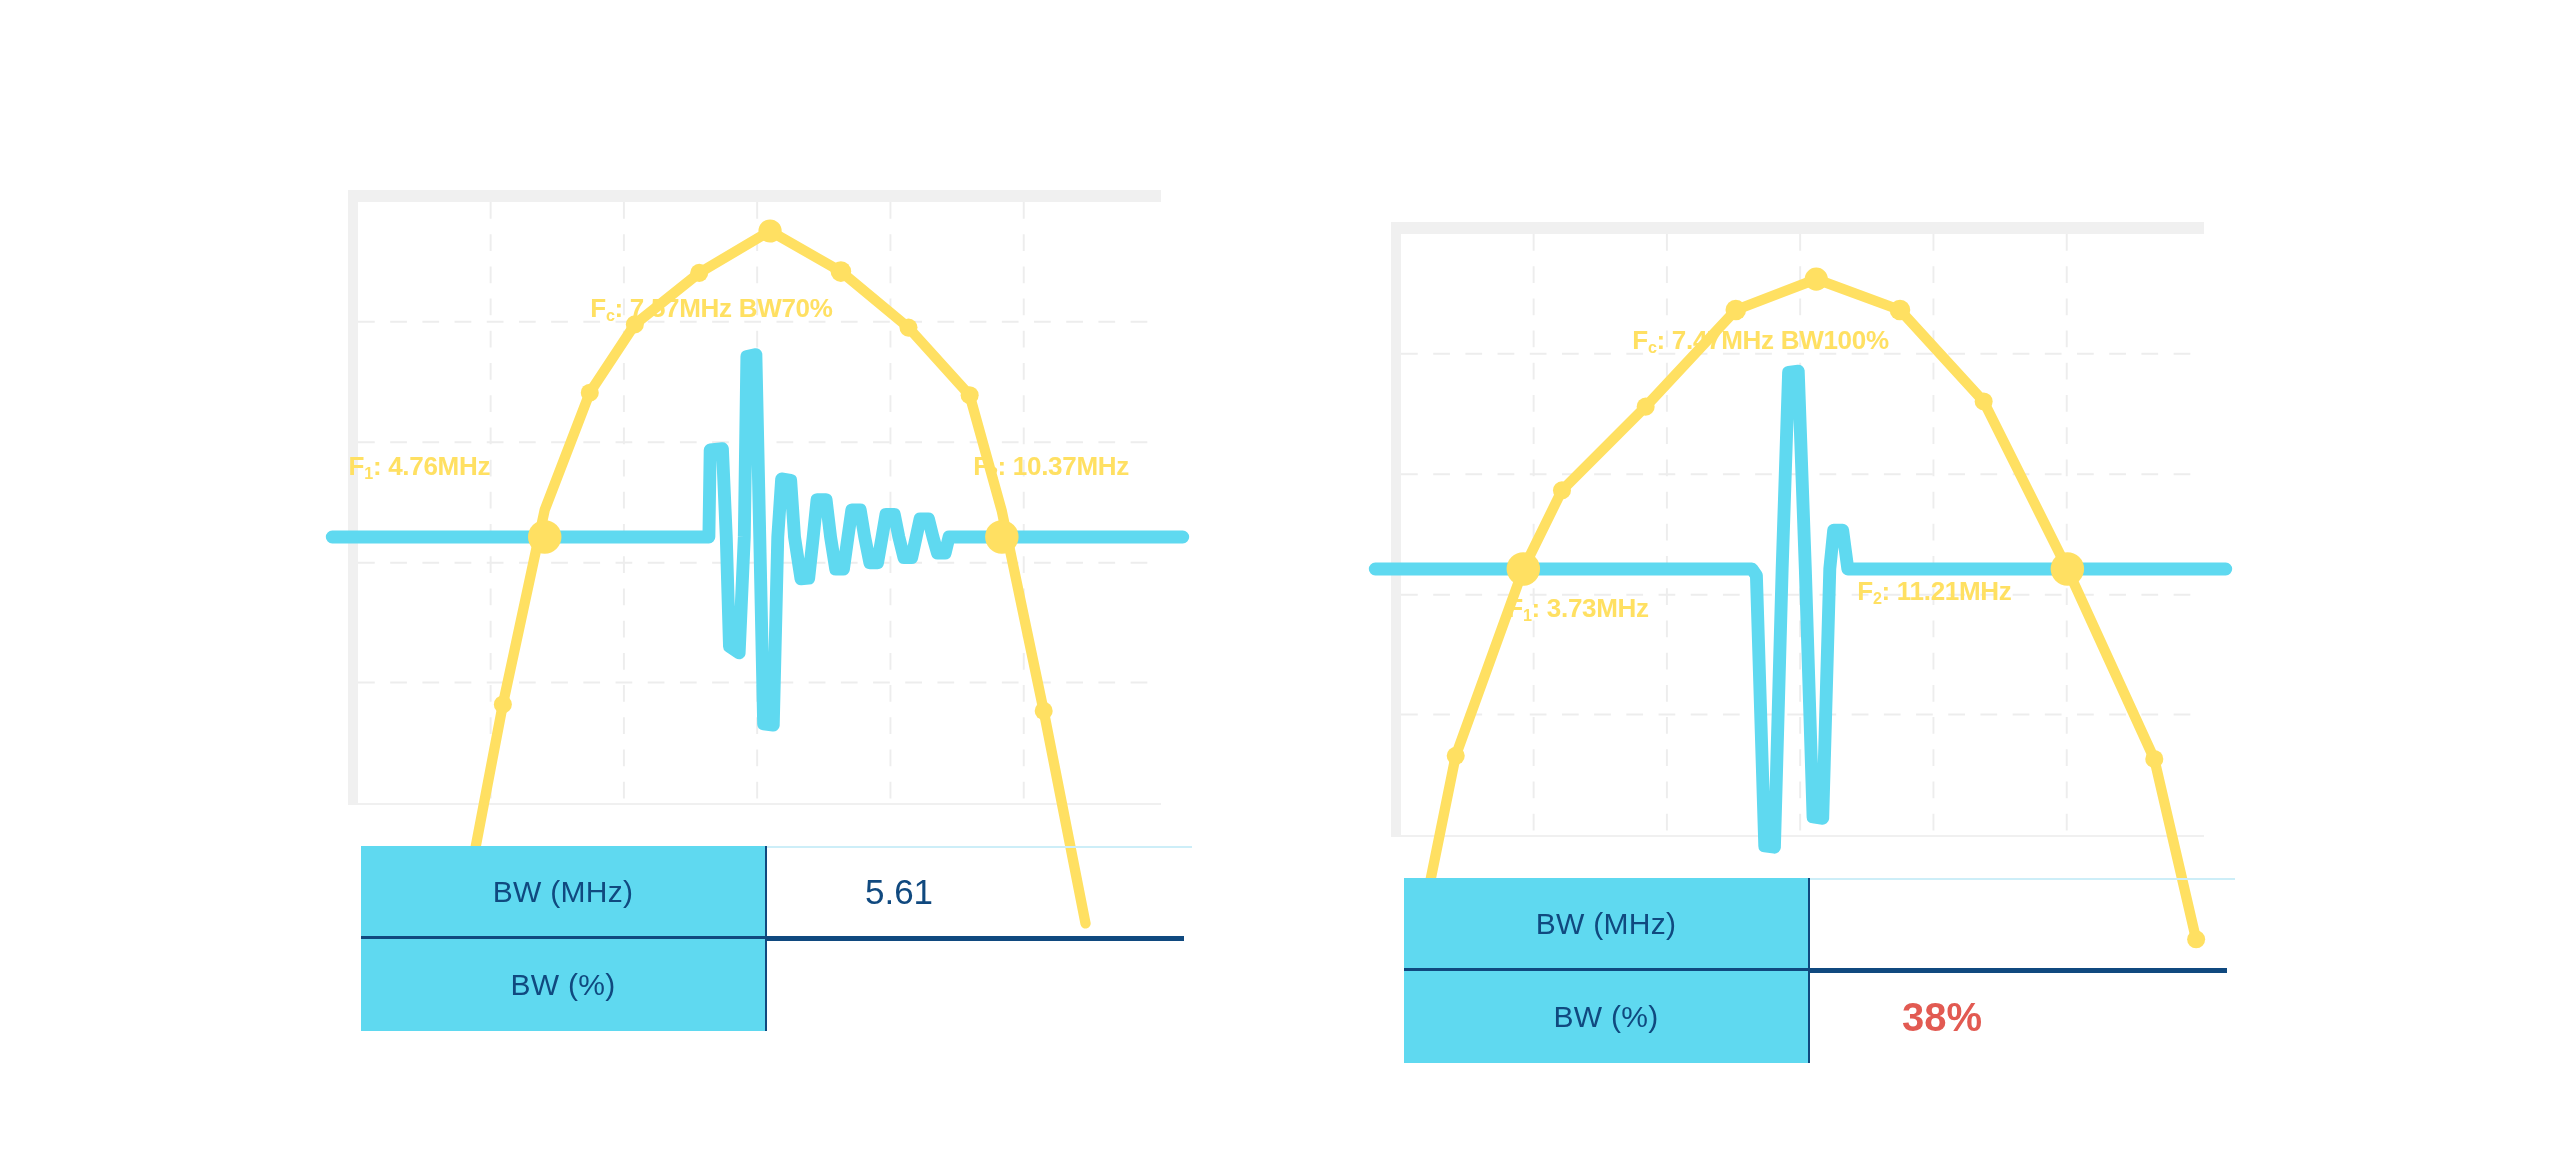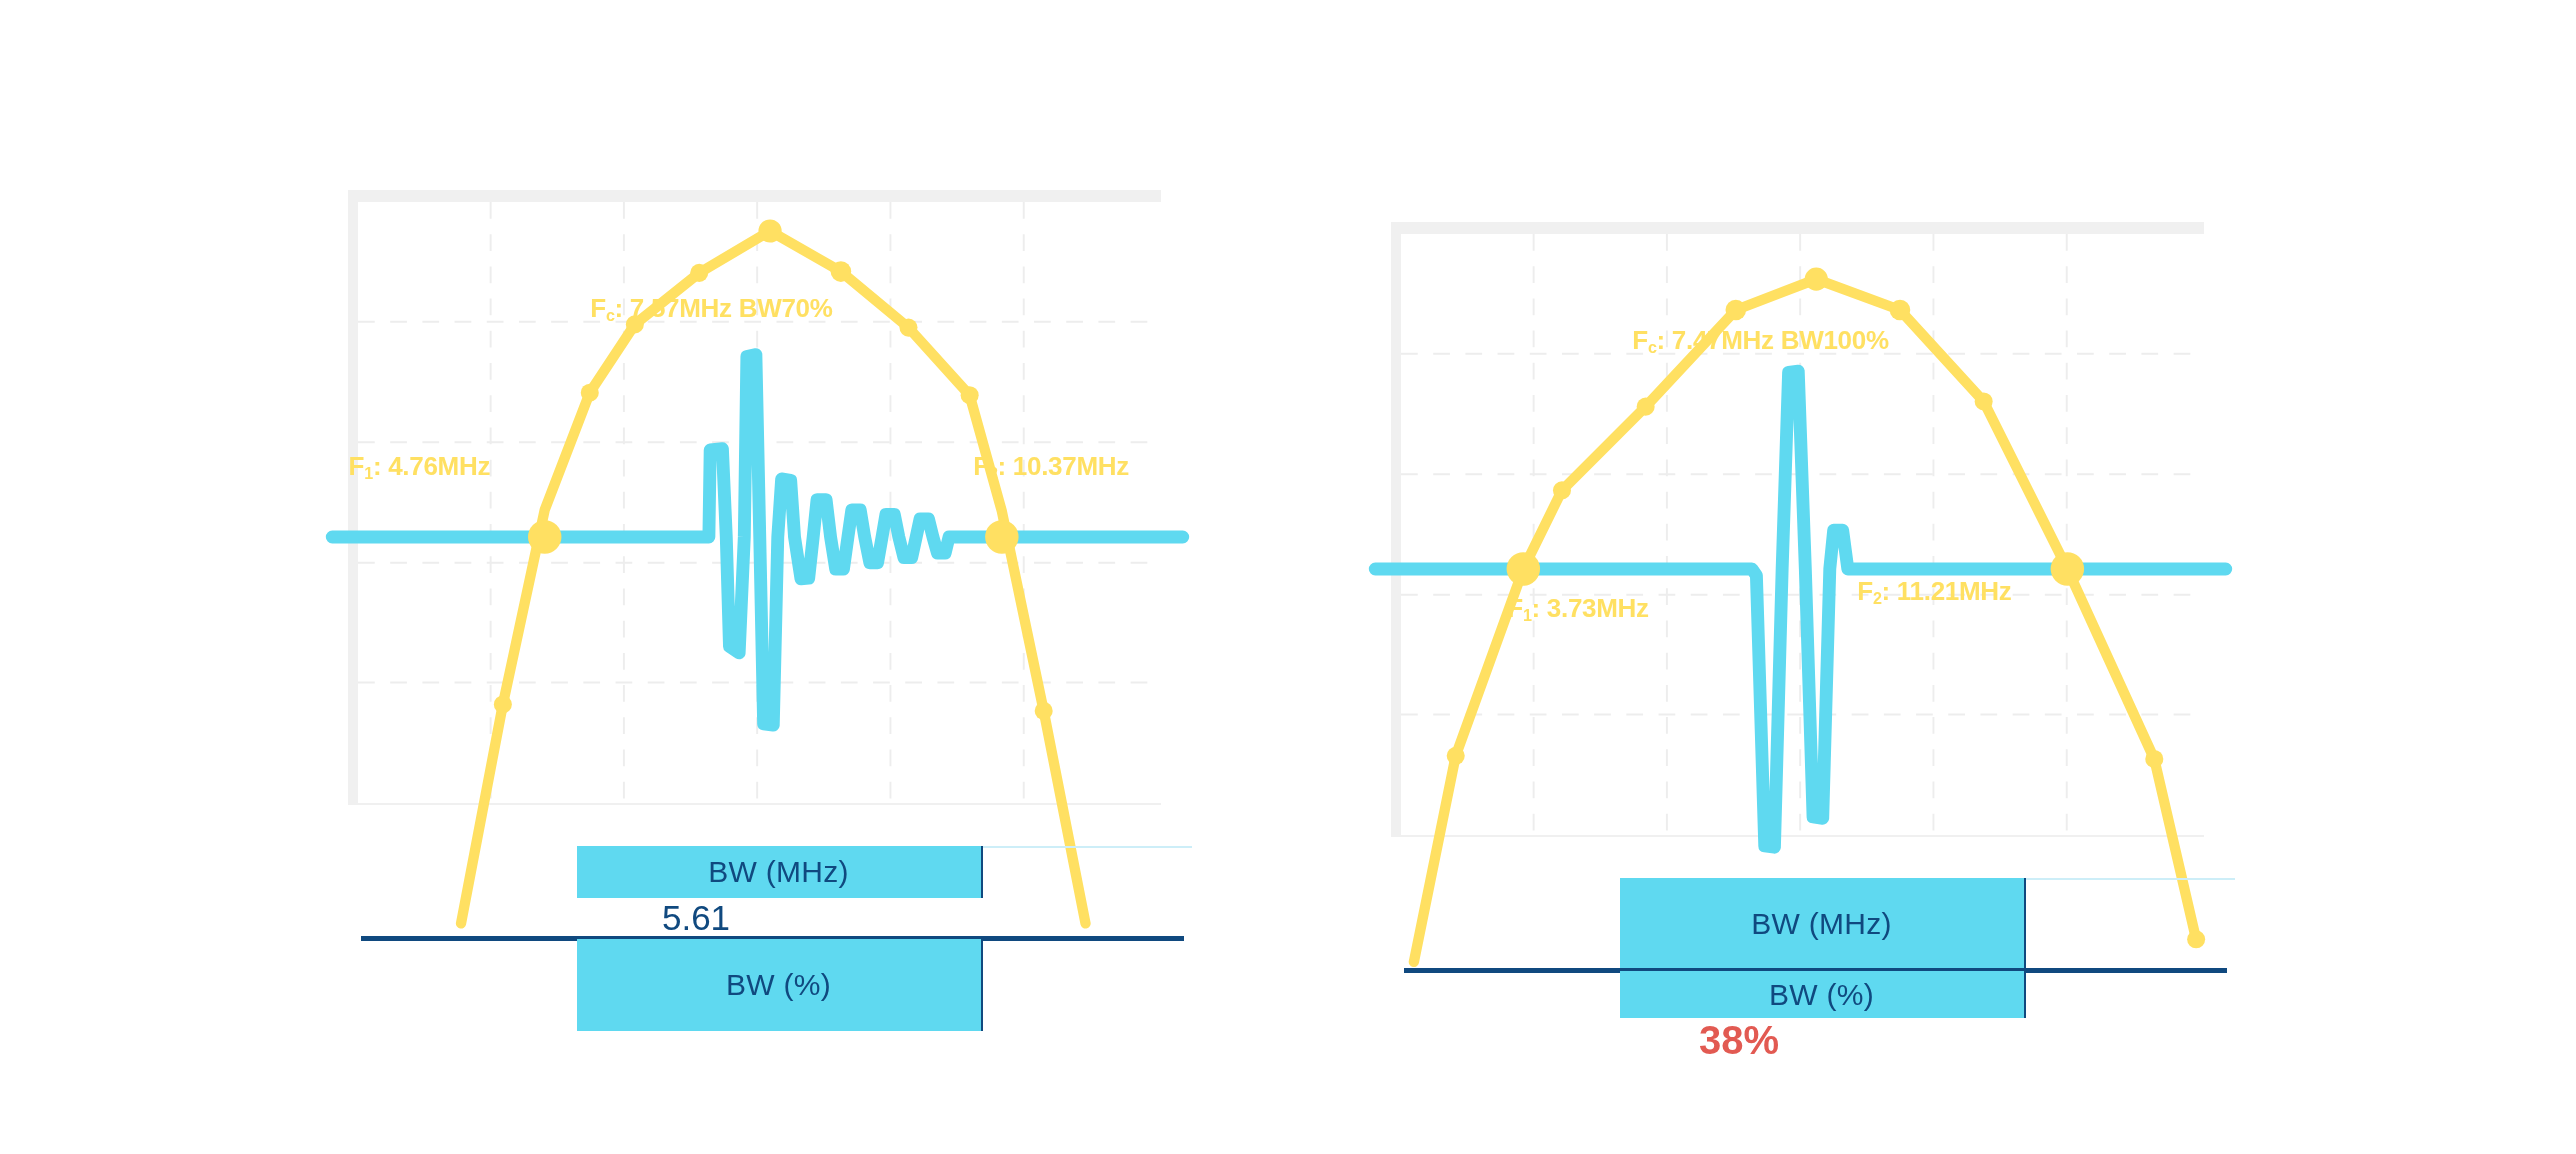--- a/index.html
+++ b/index.html
@@ -81,21 +81,20 @@
     width: 837px;
     height: 187px;
   }
   .bw-row {
     position: absolute;
     left: 0;
     width: 100%;
     height: 92px;
     display: flex;
     align-items: center;
-    flex-direction: column;
   }
   .bw-row.r1 { top: 0px; }
   .bw-row.r2 { top: 93px; }
 
   .bw-head {
     width: 406px;
     height: 92px;
     background: #5fd9f0;
     display: flex;
     align-items: center;

